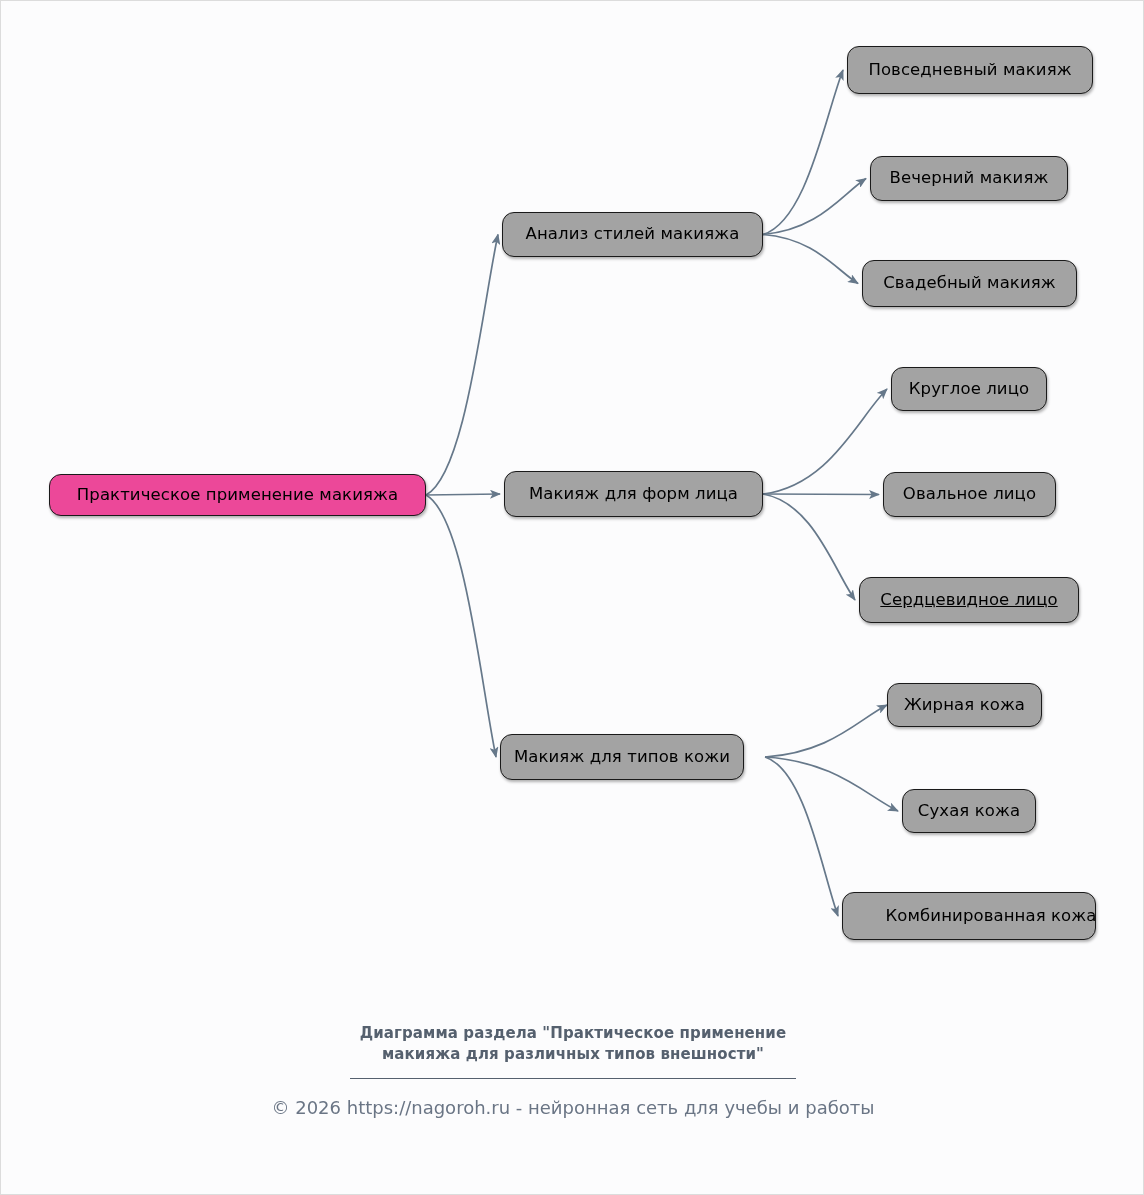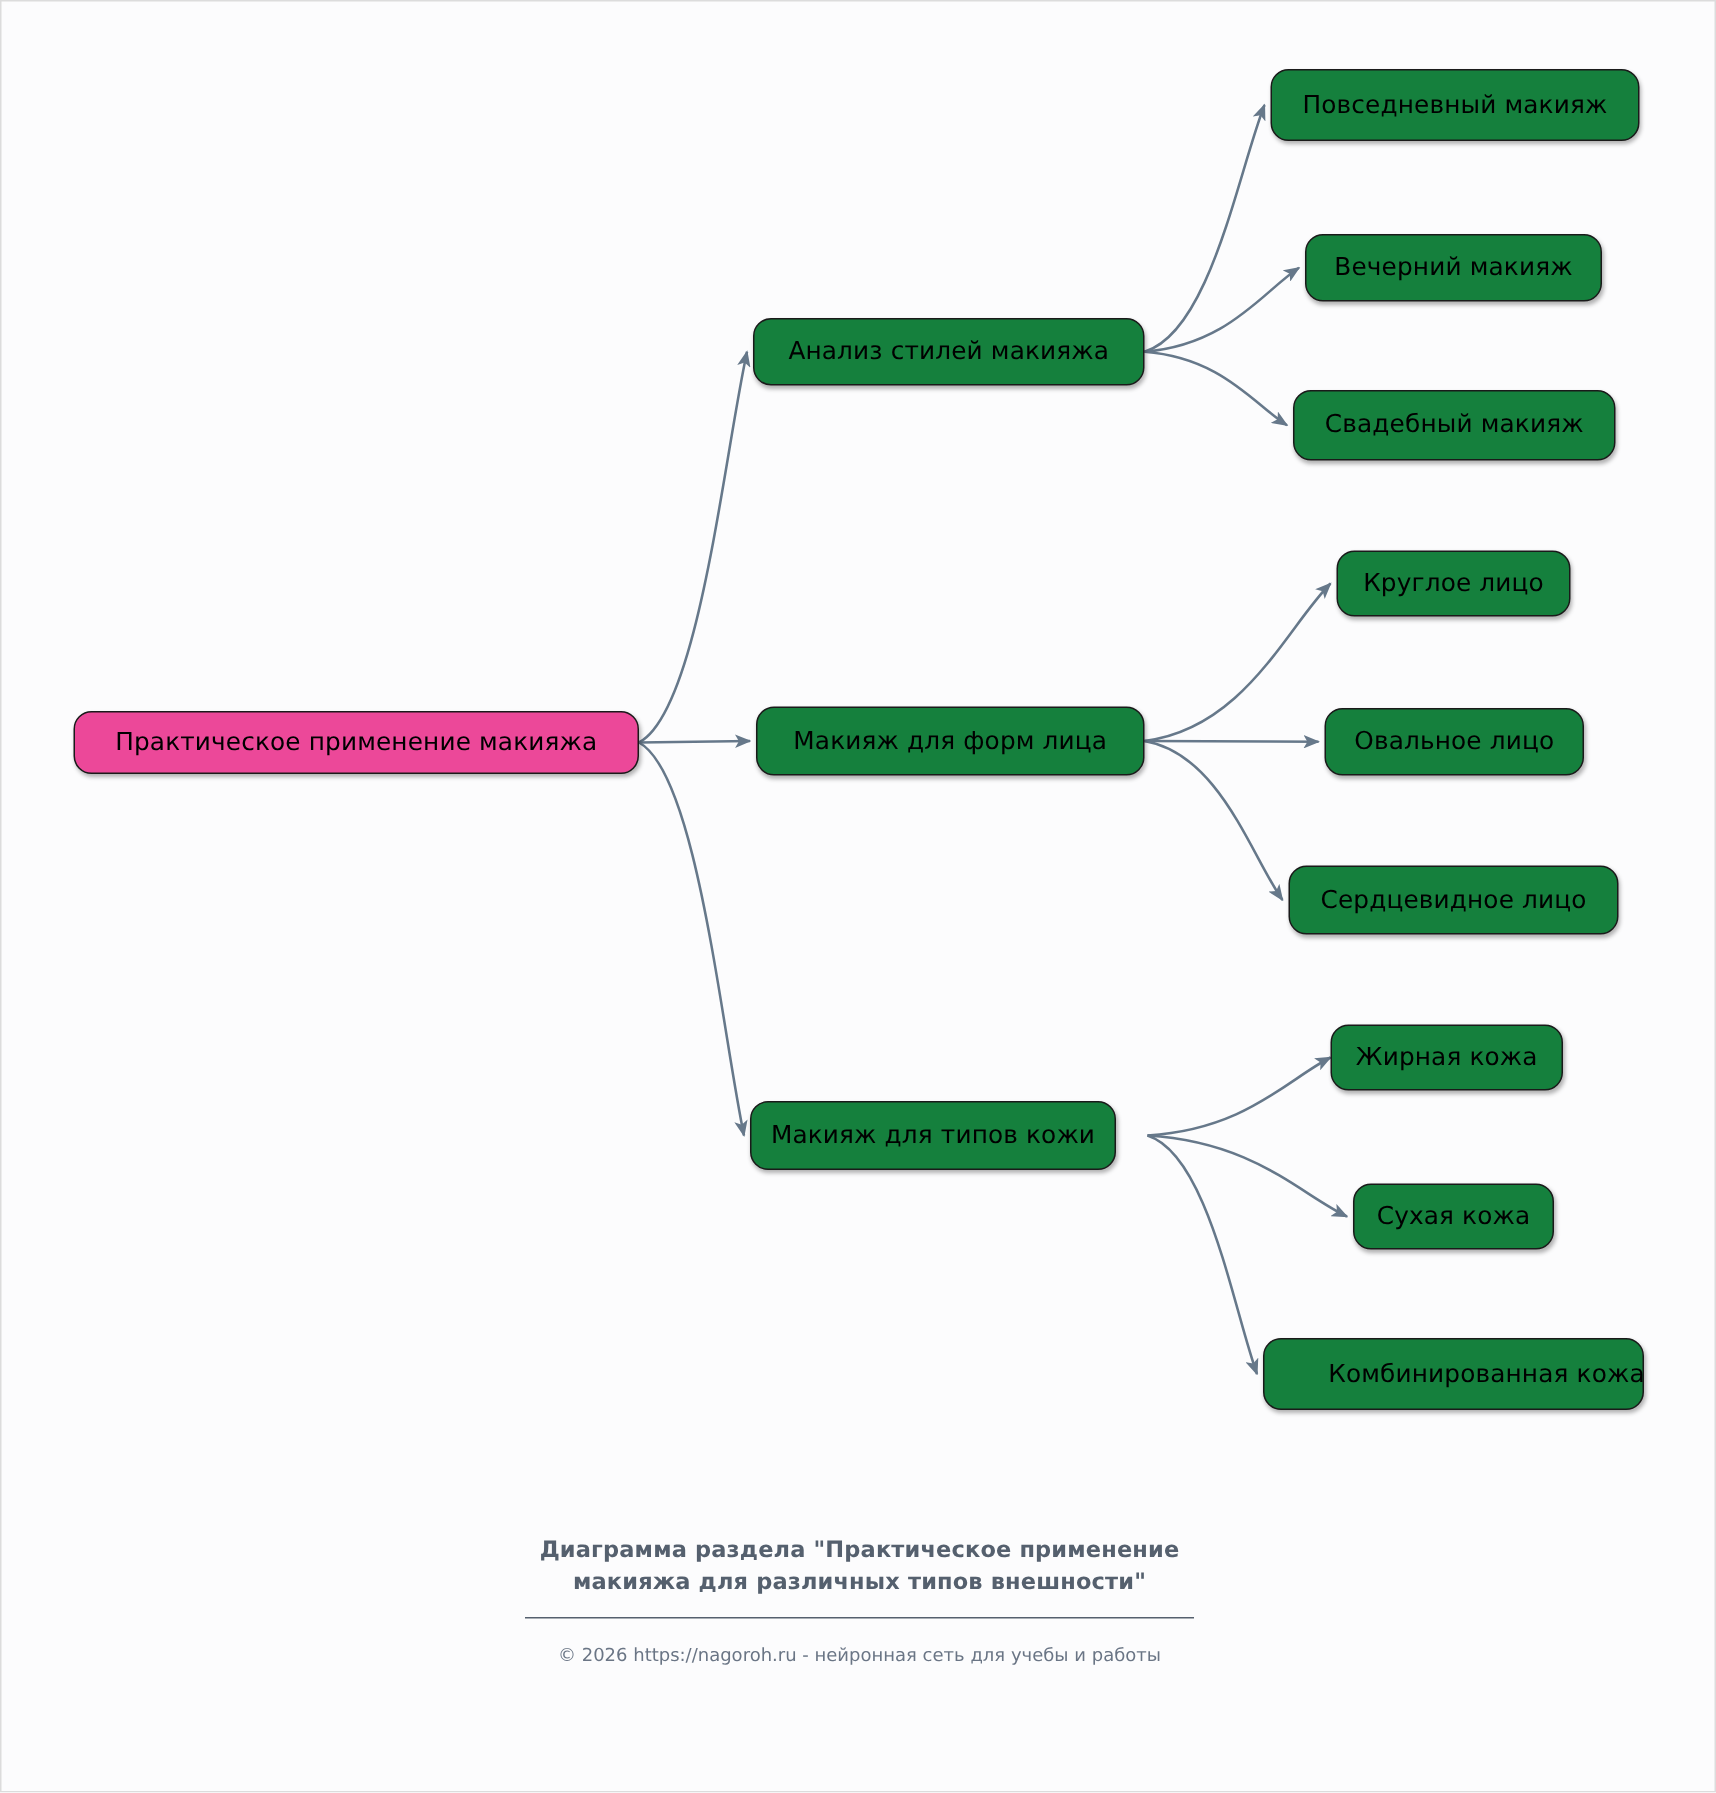--- a/index.html
+++ b/index.html
@@ -39,21 +39,21 @@
     line-height: 1;
     letter-spacing: 0.1px;
     white-space: nowrap;
     box-shadow: 1px 2px 3px rgba(0,0,0,0.30);
     user-select: none;
   }
   .node.root {
     background: #ec4899;
   }
   .node.branch, .node.leaf {
-    background: #15803d;
+    background: #a3a3a3;
   }
   #footer {
     position: absolute;
     left: 0;
     width: 1144px;
     text-align: center;
   }
   .footer-title {
     font-size: 15px;
     font-weight: bold;
@@ -62,21 +62,21 @@
     letter-spacing: 0.1px;
   }
   .footer-rule {
     width: 446px;
     height: 0;
     margin: 14px auto 0 auto;
     border-top: 1.6px solid #55606e;
   }
   .footer-credit {
     margin-top: 17px;
-    font-size: 12px;
+    font-size: 18px;
     color: #6a7585;
     line-height: 1.3;
   }
 </style>
 </head>
 <body>
 
 <div id="canvas">
 
   <svg id="edges" viewBox="0 0 1144 1195" xmlns="http://www.w3.org/2000/svg">
@@ -119,21 +119,21 @@
       </div>
       <div class="node branch" style="left: 503px; top: 470px; width: 259px; height: 46px;">
         <span>Макияж для форм лица</span>
       </div>
       <div class="node leaf" style="left: 890px; top: 366px; width: 156px; height: 44px;">
         <span>Круглое лицо</span>
       </div>
       <div class="node leaf" style="left: 882px; top: 471px; width: 173px; height: 45px;">
         <span>Овальное лицо</span>
       </div>
-      <div class="node leaf" style="left: 858px; top: 576px; width: 220px; height: 46px;">
+      <div class="node leaf" style="left: 858px; top: 576px; width: 220px; height: 46px; text-decoration: underline;">
         <span>Сердцевидное лицо</span>
       </div>
       <div class="node branch" style="left: 499px; top: 733px; width: 244px; height: 46px;">
         <span>Макияж для типов кожи</span>
       </div>
       <div class="node leaf" style="left: 886px; top: 682px; width: 155px; height: 44px;">
         <span>Жирная кожа</span>
       </div>
       <div class="node leaf" style="left: 901px; top: 788px; width: 134px; height: 44px; justify-content: center;">
         <span>Сухая кожа</span>

